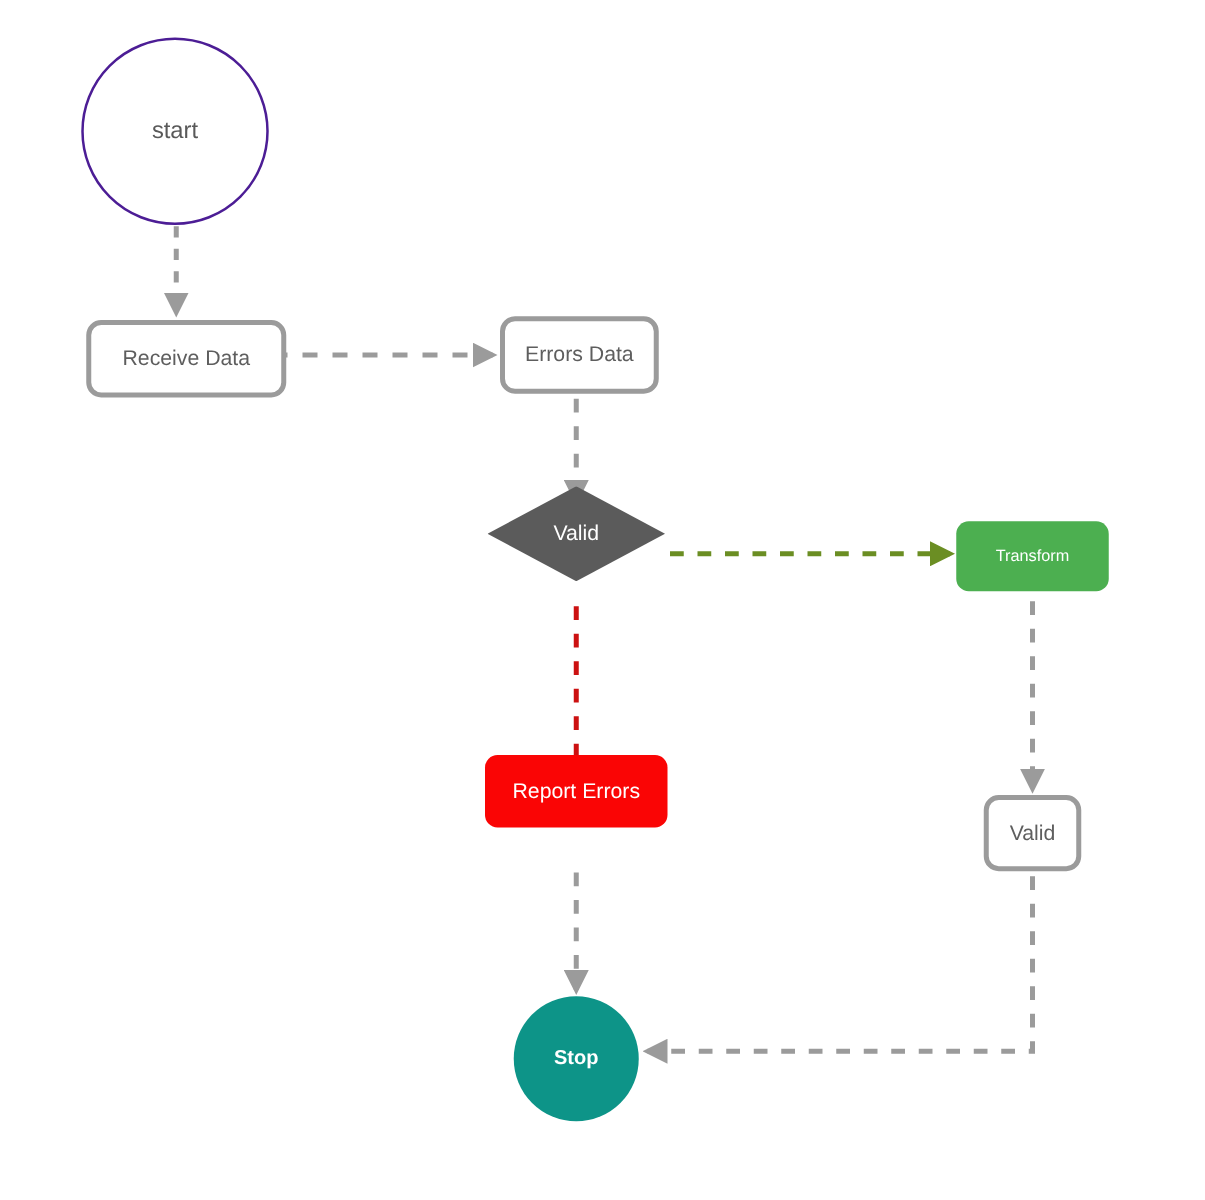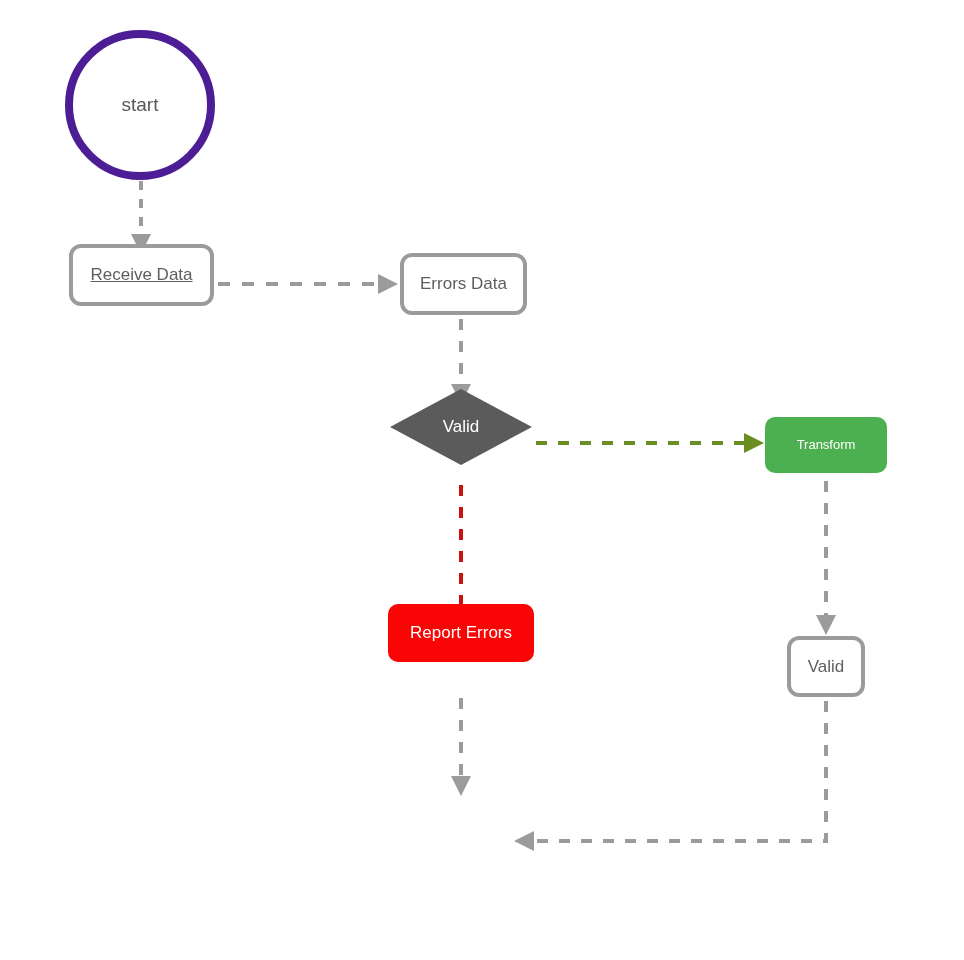--- a/index.html
+++ b/index.html
@@ -41,39 +41,38 @@
   }
 
   
   #node-start {
     left: 65px;
     top: 30px;
     width: 150px;
     height: 150px;
     border-radius: 50%;
     background: #ffffff;
-    border: 8px solid #4c1d95;
+    border: 2px solid #4c1d95;
     color: #595959;
     font-size: 19px;
   }
 
   
   .node-process {
     background: #ffffff;
     border: 4px solid #9b9b9b;
     border-radius: 12px;
     color: #5e5e5e;
     font-size: 17px;
   }
   #node-receive-data {
     left: 69px;
-    top: 244px;
-    width: 145px;
+    top: 256px;
+    width: 160px;
     height: 62px;
-    text-decoration: underline;
   }
   #node-verify-data {
     left: 400px;
     top: 253px;
     width: 127px;
     height: 62px;
   }
   #node-load {
     left: 787px;
     top: 636px;
@@ -198,14 +197,17 @@
   </div>
 
   <div class="node node-process" id="node-load">
     <span class="node-label">Valid</span>
   </div>
 
   <div class="node" id="node-report-errors">
     <span class="node-label">Report Errors</span>
   </div>
 
+  <div class="node" id="node-stop">
+    <span class="node-label">Stop</span>
+  </div>
 
 </div>
 
 </body></html>

